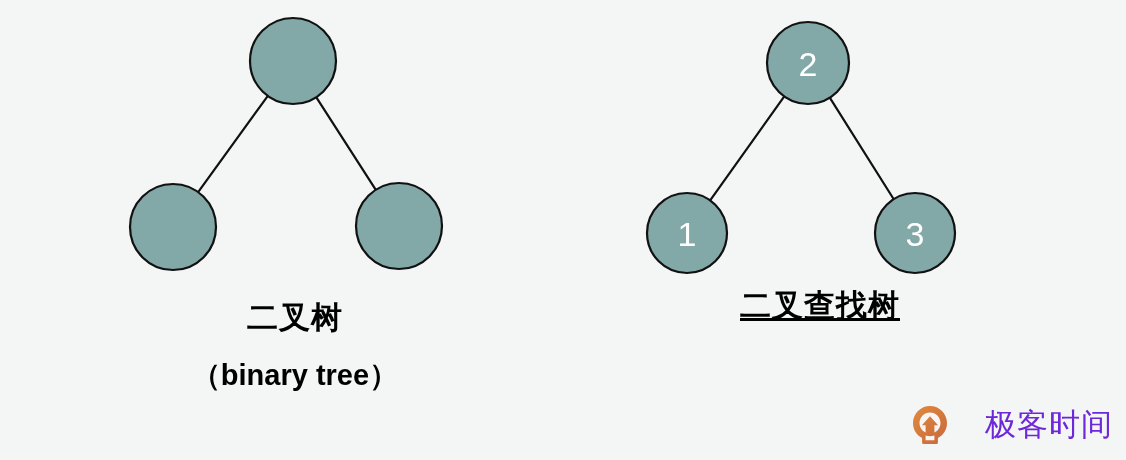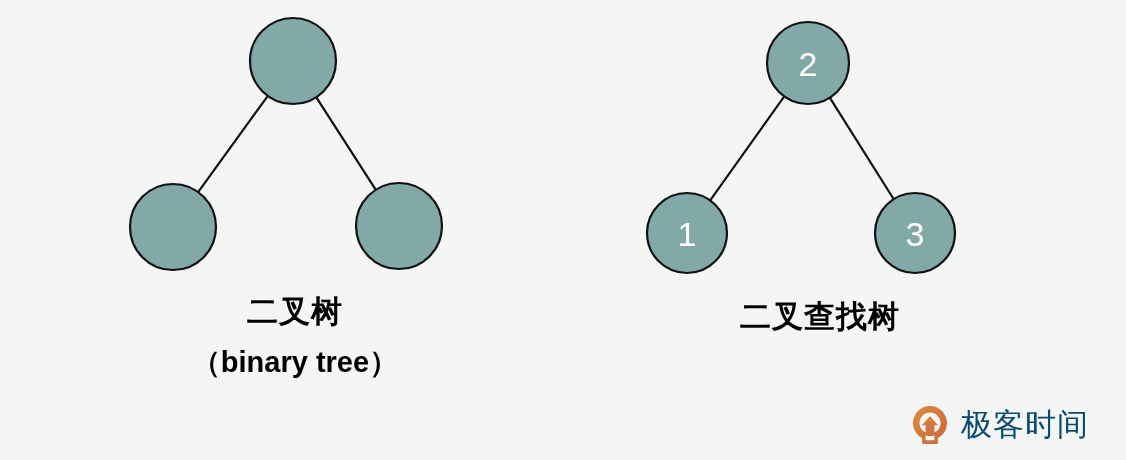--- a/index.html
+++ b/index.html
@@ -59,31 +59,32 @@
     display: block;
     font-size: 31px;
     font-weight: 700;
     letter-spacing: 1px;
   }
   .caption .en {
     display: block;
     font-size: 29px;
     font-weight: 700;
     letter-spacing: 0px;
-    margin-top: 14px;
+    margin-top: 21px;
   }
   #caption-left {
     left: 145px;
-    top: 294px;
+    top: 300px;
     width: 300px;
   }
   #caption-right {
     left: 640px;
-    top: 299px;
+    top: 288px;
     width: 360px;
+    text-decoration: underline;
   }
   #brand-logo {
     position: absolute;
     left: 908px;
     top: 402px;
     height: 46px;
     display: flex;
     align-items: center;
     gap: 9px;
   }
@@ -154,16 +155,16 @@
       </defs>
       <path d="M22 3 C31.4 3 39 10.6 39 20 C39 26.6 35.3 32.2 29.9 35.0
                L29.9 39.4 C29.9 40.3 29.2 41 28.3 41 L15.7 41
                C14.8 41 14.1 40.3 14.1 39.4 L14.1 35.0
                C8.7 32.2 5 26.6 5 20 C5 10.6 12.6 3 22 3 Z" fill="url(#gtGrad)"></path>
       <path d="M22 9.5 C16.2 9.5 11.5 14.2 11.5 20 C11.5 24.2 14.0 27.9 17.6 29.5
                L17.6 22.3 L13.9 22.3 L22 13.3 L30.1 22.3 L26.4 22.3 L26.4 29.5
                C30.0 27.9 32.5 24.2 32.5 20 C32.5 14.2 27.8 9.5 22 9.5 Z" fill="#f7f6f4"></path>
       <path d="M17.6 32.6 C20.5 33.5 23.5 33.5 26.4 32.6 L26.4 37.2 L17.6 37.2 Z" fill="#f7f6f4"></path>
     </svg>
-    <span class="brand-text" style="color: #0c4a6e;">极客时间</span>
+    <span class="brand-text" style="color: #6d28d9; margin-left: 24px;">极客时间</span>
   </div>
 
 </div>
 
 </body></html>

